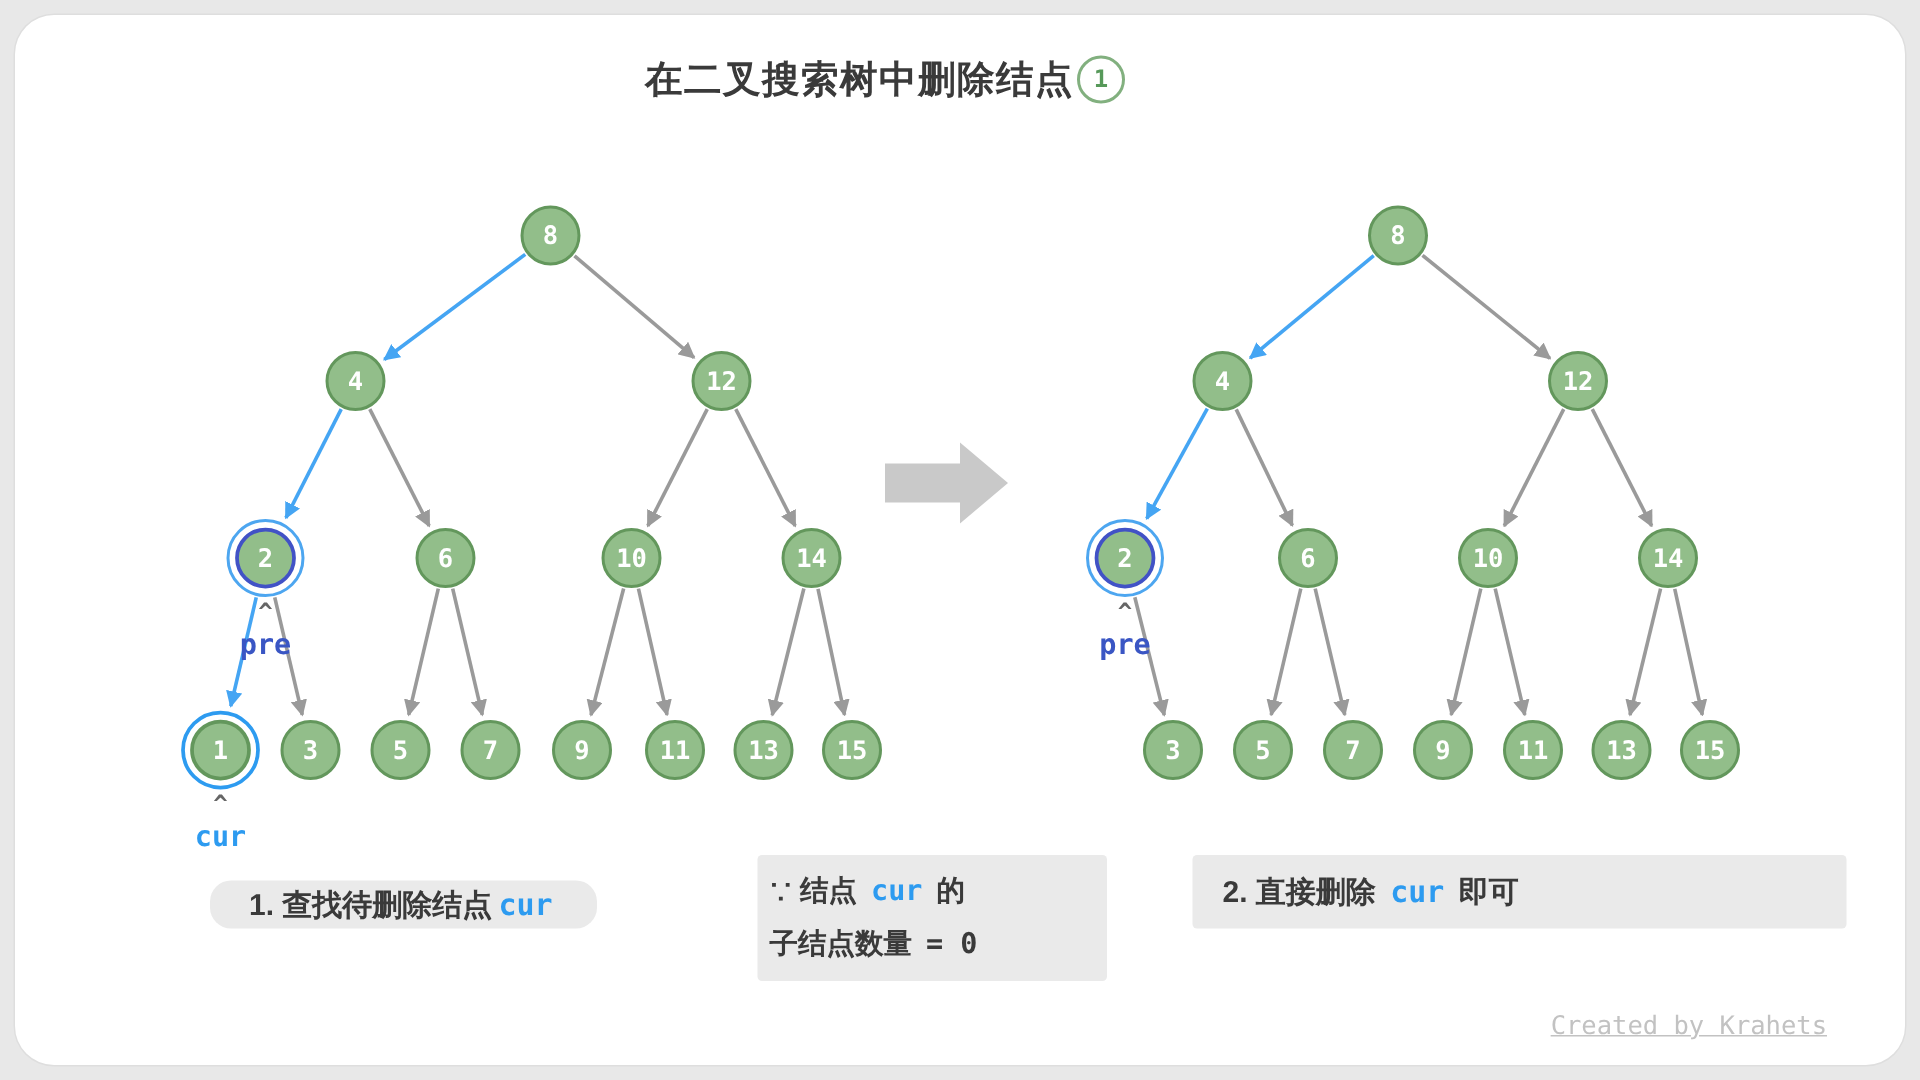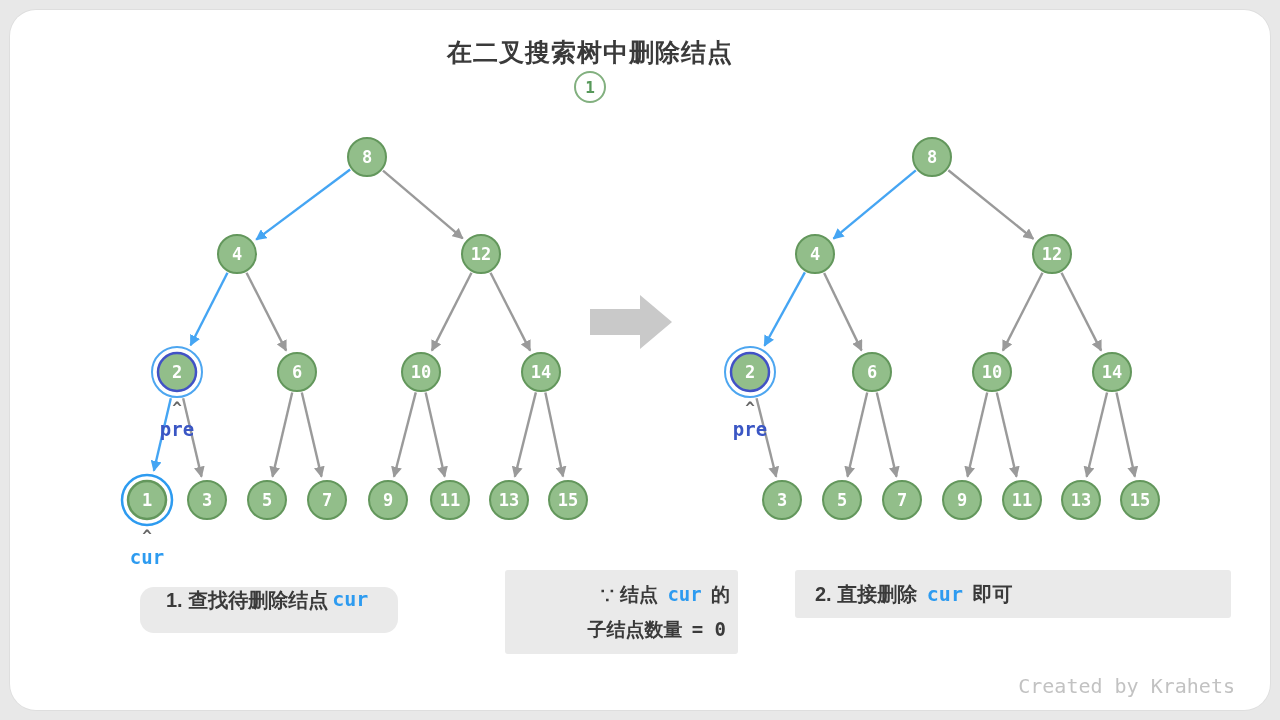--- a/index.html
+++ b/index.html
@@ -14,47 +14,47 @@
     position: absolute; inset: 10px;
     background: #FFFFFF;
     border-radius: 26px;
     box-shadow: 0 0 0 1px rgba(0,0,0,0.04);
   }
   #diagram { position: absolute; left: 0; top: 0; }
   #diagram text { font-family: "DejaVu Sans Mono", monospace; }
 
   .title-row {
     position: absolute; top: 36px; left: 0; right: 100px;
-    display: flex; justify-content: center; align-items: center; gap: 2px; flex-direction: column;
+    display: flex; justify-content: center; align-items: center; gap: 2px;
   }
   .title { font-size: 25px; font-weight: bold; color: #3A3A3A; letter-spacing: 1px; }
   .badge {
     width: 32px; height: 32px; border-radius: 50%;
     border: 2px solid #82B07F; color: #57995A; background: #fff;
     font-family: "DejaVu Sans Mono", monospace; font-weight: bold; font-size: 16px;
     display: flex; align-items: center; justify-content: center;
   }
 
   .cap {
     position: absolute; background: #EAEAEA; border-radius: 3px;
     color: #3A3A3A; font-weight: bold; font-size: 20px;
   }
   .cap .code { font-family: "DejaVu Sans Mono", monospace; font-weight: bold; margin: 0 4px; }
   .blue { color: #2D9BF0; }
   .darkcode { color: #3A3A3A; }
   .graycode { color: #9B9B9B; }
-  .cap1 { left: 140px; top: 587px; height: 46px; display: flex; align-items: flex-start; padding: 0 26px; border-radius: 14px; }
-  .cap2 { left: 505px; top: 570px; width: 233px; padding: 7px 8px; text-align: right; line-height: 34px; font-size: 19px; }
+  .cap1 { left: 140px; top: 587px; height: 32px; display: flex; align-items: center; padding: 0 26px; border-radius: 14px; }
+  .cap2 { left: 505px; top: 570px; width: 233px; padding: 7px 8px; text-align: left; line-height: 34px; font-size: 19px; }
   .cap3 { left: 795px; top: 570px; width: 436px; padding: 7px 20px; line-height: 34px; }
   .cap3 .line2 { padding-left: 33px; }
 
   .credit {
-    position: absolute; right: 45px; top: 674px;
+    position: absolute; right: 62px; top: 674px;
     font-family: "DejaVu Sans Mono", monospace;
-    font-size: 20px; color: #C2C2C2;
+    font-size: 17px; color: #C2C2C2; text-decoration: underline;
   }
 </style>
 </head>
 <body>
 
 <div class="card"></div>
 
 <svg id="diagram" width="1280" height="720" viewBox="0 0 1280 720">
   <defs>
     <marker id="arrow-gray" viewBox="0 0 10 10" refX="9" refY="5" markerWidth="11" markerHeight="11" markerUnits="userSpaceOnUse" orient="auto">

